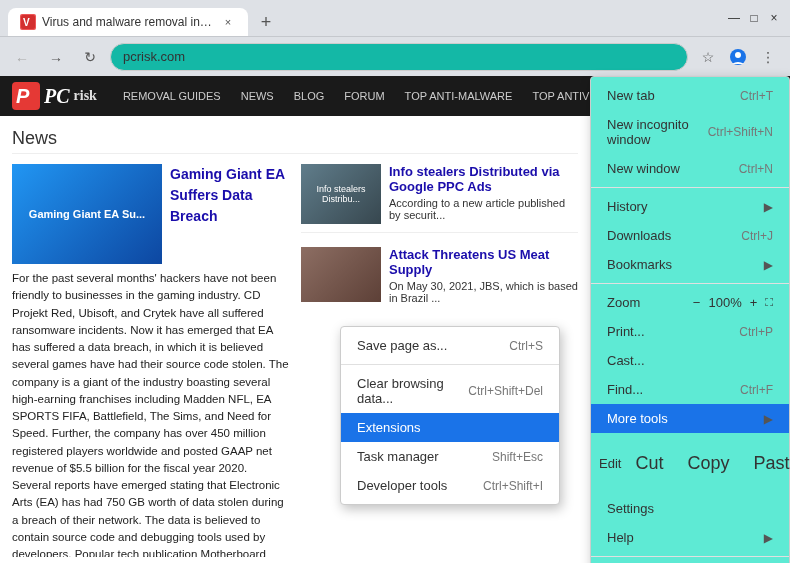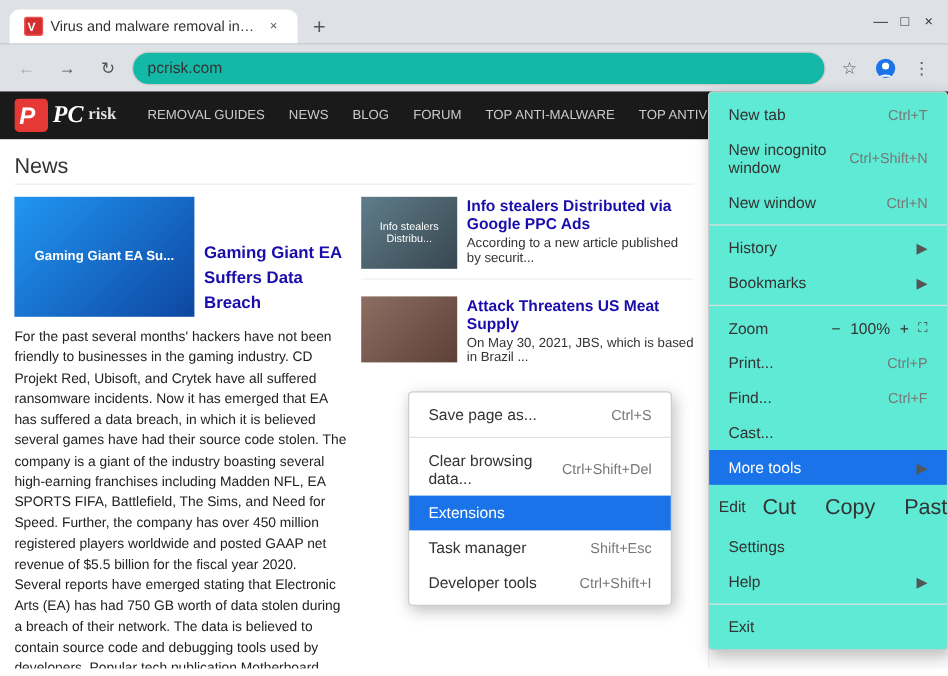--- a/index.html
+++ b/index.html
@@ -298,21 +298,21 @@
       font-weight: bold;
       color: #333;
       margin-top: 10px;
       margin-bottom: 4px;
     }
 
     
     .edit-row {
       display: flex;
       align-items: center;
-      padding: 4px 8px;
+      padding: 16px 8px;
       gap: 4px;
     }
     .edit-row-label {
       font-size: 13px;
       color: #333;
       margin-right: auto;
     }
     .edit-btn {
       padding: 4px 10px;
       font-size: 18px;
@@ -392,21 +392,21 @@
       <h2 class="section-title">News</h2>
 
       <div class="two-col-news">
 
         <div class="big-article">
           <div style="display:flex; gap:8px; margin-bottom:6px;">
             <div class="news-thumb thumb-ea">
               <span>Gaming Giant EA Su...</span>
             </div>
             <div>
-              <h3 style="font-size:14px; color:#1a0dab; cursor:pointer; margin-bottom:4px;margin-top:36px;">Gaming Giant EA Suffers Data Breach</h3>
+              <h3 style="font-size:14px; color:#1a0dab; cursor:pointer; margin-bottom:4px;">Gaming Giant EA Suffers Data Breach</h3>
             </div>
           </div>
           <p style="font-size:11.5px; line-height:1.5; color:#222;">For the past several months' hackers have not been friendly to businesses in the gaming industry. CD Projekt Red, Ubisoft, and Crytek have all suffered ransomware incidents. Now it has emerged that EA has suffered a data breach, in which it is believed several games have had their source code stolen. The company is a giant of the industry boasting several high-earning franchises including Madden NFL, EA SPORTS FIFA, Battlefield, The Sims, and Need for Speed. Further, the company has over 450 million registered players worldwide and posted GAAP net revenue of $5.5 billion for the fiscal year 2020. Several reports have emerged stating that Electronic Arts (EA) has had 750 GB worth of data stolen during a breach of their network. The data is believed to contain source code and debugging tools used by developers. Popular tech publication Motherboard reported that the Frostbite Engine, used in many of the publishing g...</p>
         </div>
 
         <div class="small-news">
           <div class="small-news-item">
             <div class="small-thumb thumb-info" style="background: linear-gradient(135deg, #607D8B, #37474f); display:flex; align-items:center; justify-content:center; font-size:9px; color:white; text-align:center; padding:2px;">
               <span>Info stealers Distribu...</span>
             </div>
@@ -507,41 +507,45 @@
   <div class="menu-item">
     <span>New window</span>
     <span class="shortcut">Ctrl+N</span>
   </div>
   <div class="menu-separator"></div>
   <div class="menu-item">
     <span>History</span>
     <span class="arrow">▶</span>
   </div>
   <div class="menu-item">
+    <span>Downloads</span>
+    <span class="shortcut">Ctrl+J</span>
+  </div>
+  <div class="menu-item">
     <span>Bookmarks</span>
     <span class="arrow">▶</span>
   </div>
   <div class="menu-separator"></div>
   <div class="menu-item" style="justify-content:flex-start; gap:8px;">
     <span>Zoom</span>
     <span style="margin-left:auto; cursor:pointer;">−</span>
     <span style="font-size:13px;">100%</span>
     <span style="cursor:pointer;">+</span>
     <span style="cursor:pointer; font-size:11px;">⛶</span>
   </div>
   <div class="menu-item">
     <span>Print...</span>
     <span class="shortcut">Ctrl+P</span>
   </div>
   <div class="menu-item">
+    <span>Cast...</span>
+  </div>
+  <div class="menu-item">
     <span>Find...</span>
     <span class="shortcut">Ctrl+F</span>
-  </div>
-  <div class="menu-item">
-    <span>Cast...</span>
   </div>
   <div class="menu-item highlighted">
     <span>More tools</span>
     <span class="arrow">▶</span>
   </div>
   <div class="edit-row">
     <span class="edit-row-label">Edit</span>
     <span class="edit-btn">Cut</span>
     <span class="edit-btn">Copy</span>
     <span class="edit-btn">Paste</span>

